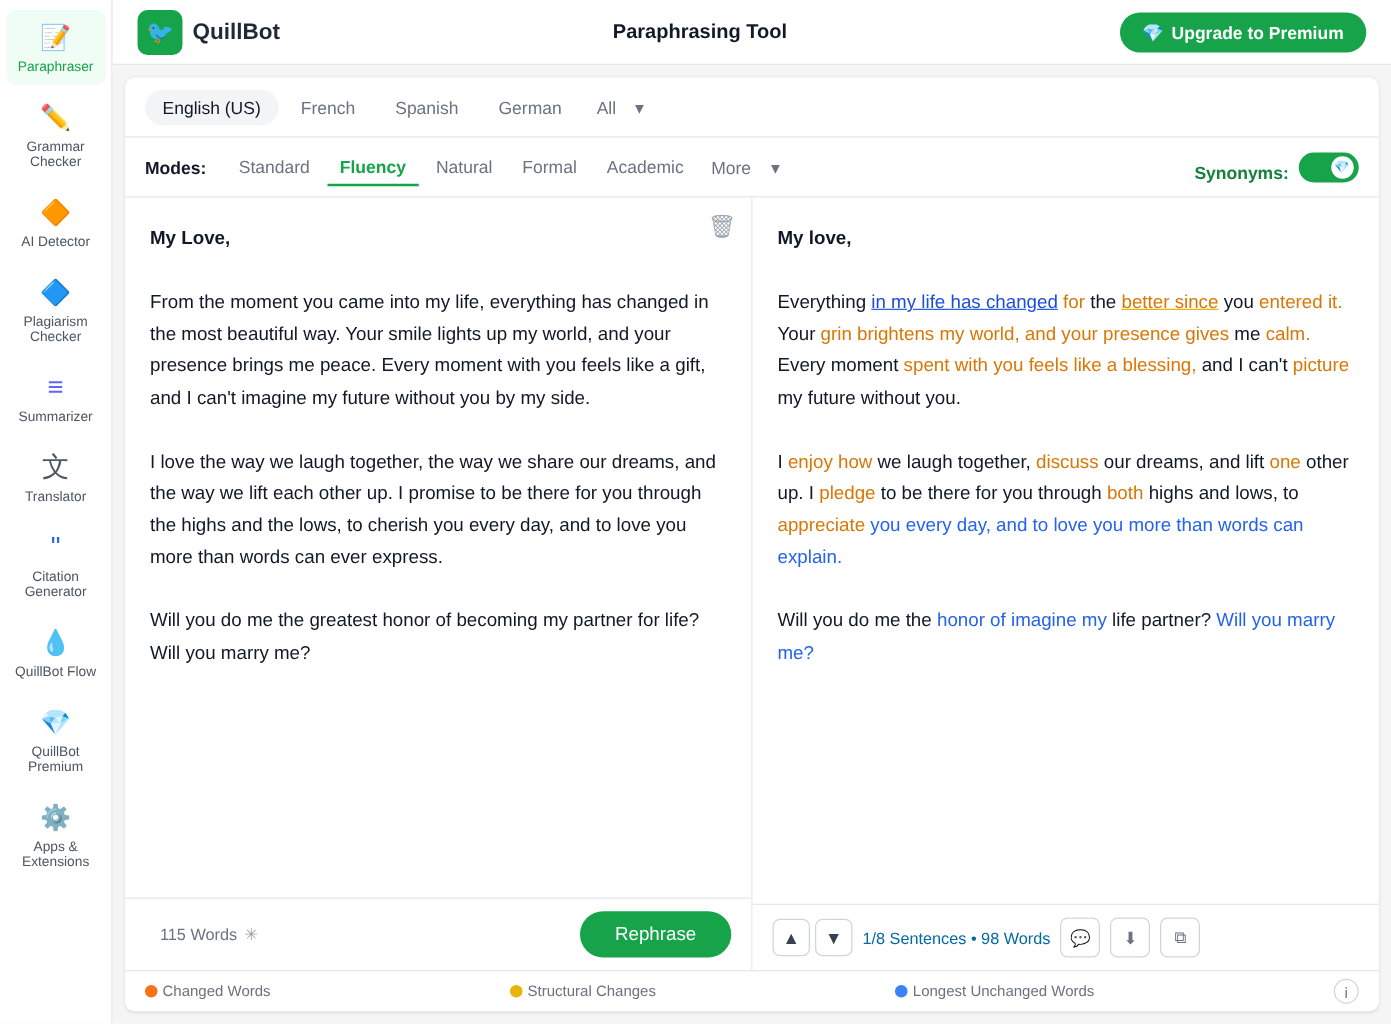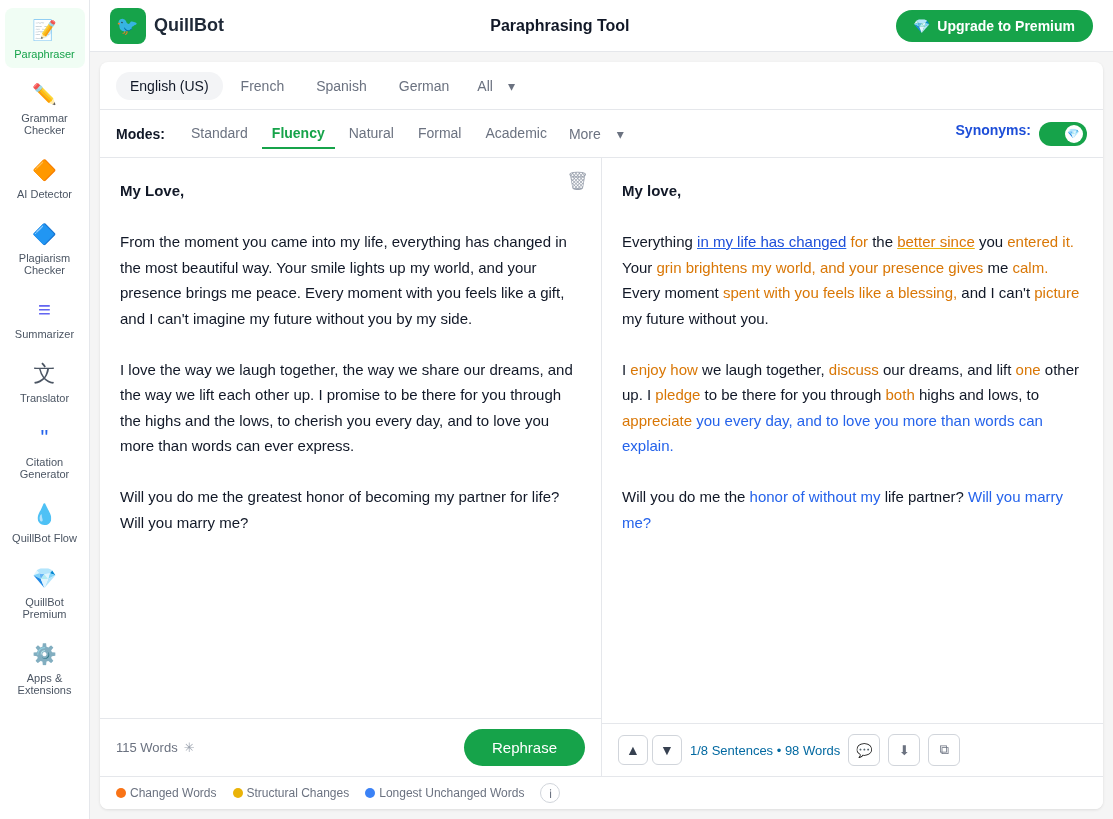--- a/index.html
+++ b/index.html
@@ -158,26 +158,26 @@
       gap: 16px;
       font-size: 14px;
       color: #6b7280;
       cursor: pointer;
       border: none;
       background: none;
       padding: 6px 8px;
     }
     .synonyms-area {
       display: flex;
-      align-items: flex-start;
+      align-items: flex-end;
       gap: 8px;
       margin-left: auto;
       font-size: 14px;
       font-weight: 600;
-      color: #1d4ed8;
+      color: #15803d;
     }
     .toggle-track {
       width: 48px;
       height: 24px;
       background: #16a34a;
       border-radius: 12px;
       position: relative;
       cursor: pointer;
     }
     .toggle-thumb {
@@ -220,21 +220,21 @@
     .panel-footer {
       border-top: 1px solid #e5e7eb;
       padding: 10px 16px;
       display: flex;
       align-items: center;
       justify-content: space-between;
       background: #fff;
       flex-shrink: 0;
     }
 
-    .word-count { font-size: 13px; color: #6b7280; display: flex; align-items: center; gap: 6px; }
+    .word-count { font-size: 13px; color: #6b7280; display: flex; align-items: center; gap: 6px; margin-left: 12px; }
 
     .rephrase-btn {
       background: #16a34a;
       color: white;
       border: none;
       border-radius: 20px;
       padding: 10px 28px;
       font-size: 15px;
       font-weight: 400;
       cursor: pointer;
@@ -270,21 +270,21 @@
     }
 
     
     .changed { color: #d97706; }
     .linked { color: #2563eb; text-decoration: none; }
 
     
     .legend {
       display: flex;
       align-items: center;
-      justify-content: flex-start;
+      justify-content: space-between;
       gap: 16px;
       padding: 6px 16px;
       font-size: 12px;
       color: #6b7280;
       background: #fff;
       border-top: 1px solid #e5e7eb;
       flex-shrink: 0;
     }
     .legend-item { display: flex; align-items: center; gap: 4px; }
     .legend-dot { width: 10px; height: 10px; border-radius: 50%; }
@@ -443,21 +443,21 @@
               I <span class="changed">enjoy how</span> we laugh together, 
               <span class="changed">discuss</span> our dreams, and lift 
               <span class="changed">one</span> other up. I 
               <span class="changed">pledge</span> to be there for you through 
               <span class="changed">both</span> highs and lows, to 
               <span class="changed">appreciate</span> 
               <a class="linked" href="#">you every day, and to love you more than words can explain.</a>
             </p>
             <br>
             <p>
-              Will you do me the <a class="linked" href="#">honor of without my</a> life partner? <a class="linked" href="#">Will you marry me?</a>
+              Will you do me the <a class="linked" href="#">honor of imagine my</a> life partner? <a class="linked" href="#">Will you marry me?</a>
             </p>
           </div>
           <div class="panel-footer">
             <div class="right-footer">
               <div class="nav-btns">
                 <button class="nav-btn">▲</button>
                 <button class="nav-btn">▼</button>
               </div>
               <span class="sentence-info">1/8 Sentences • 98 Words</span>
               <button class="icon-btn">

